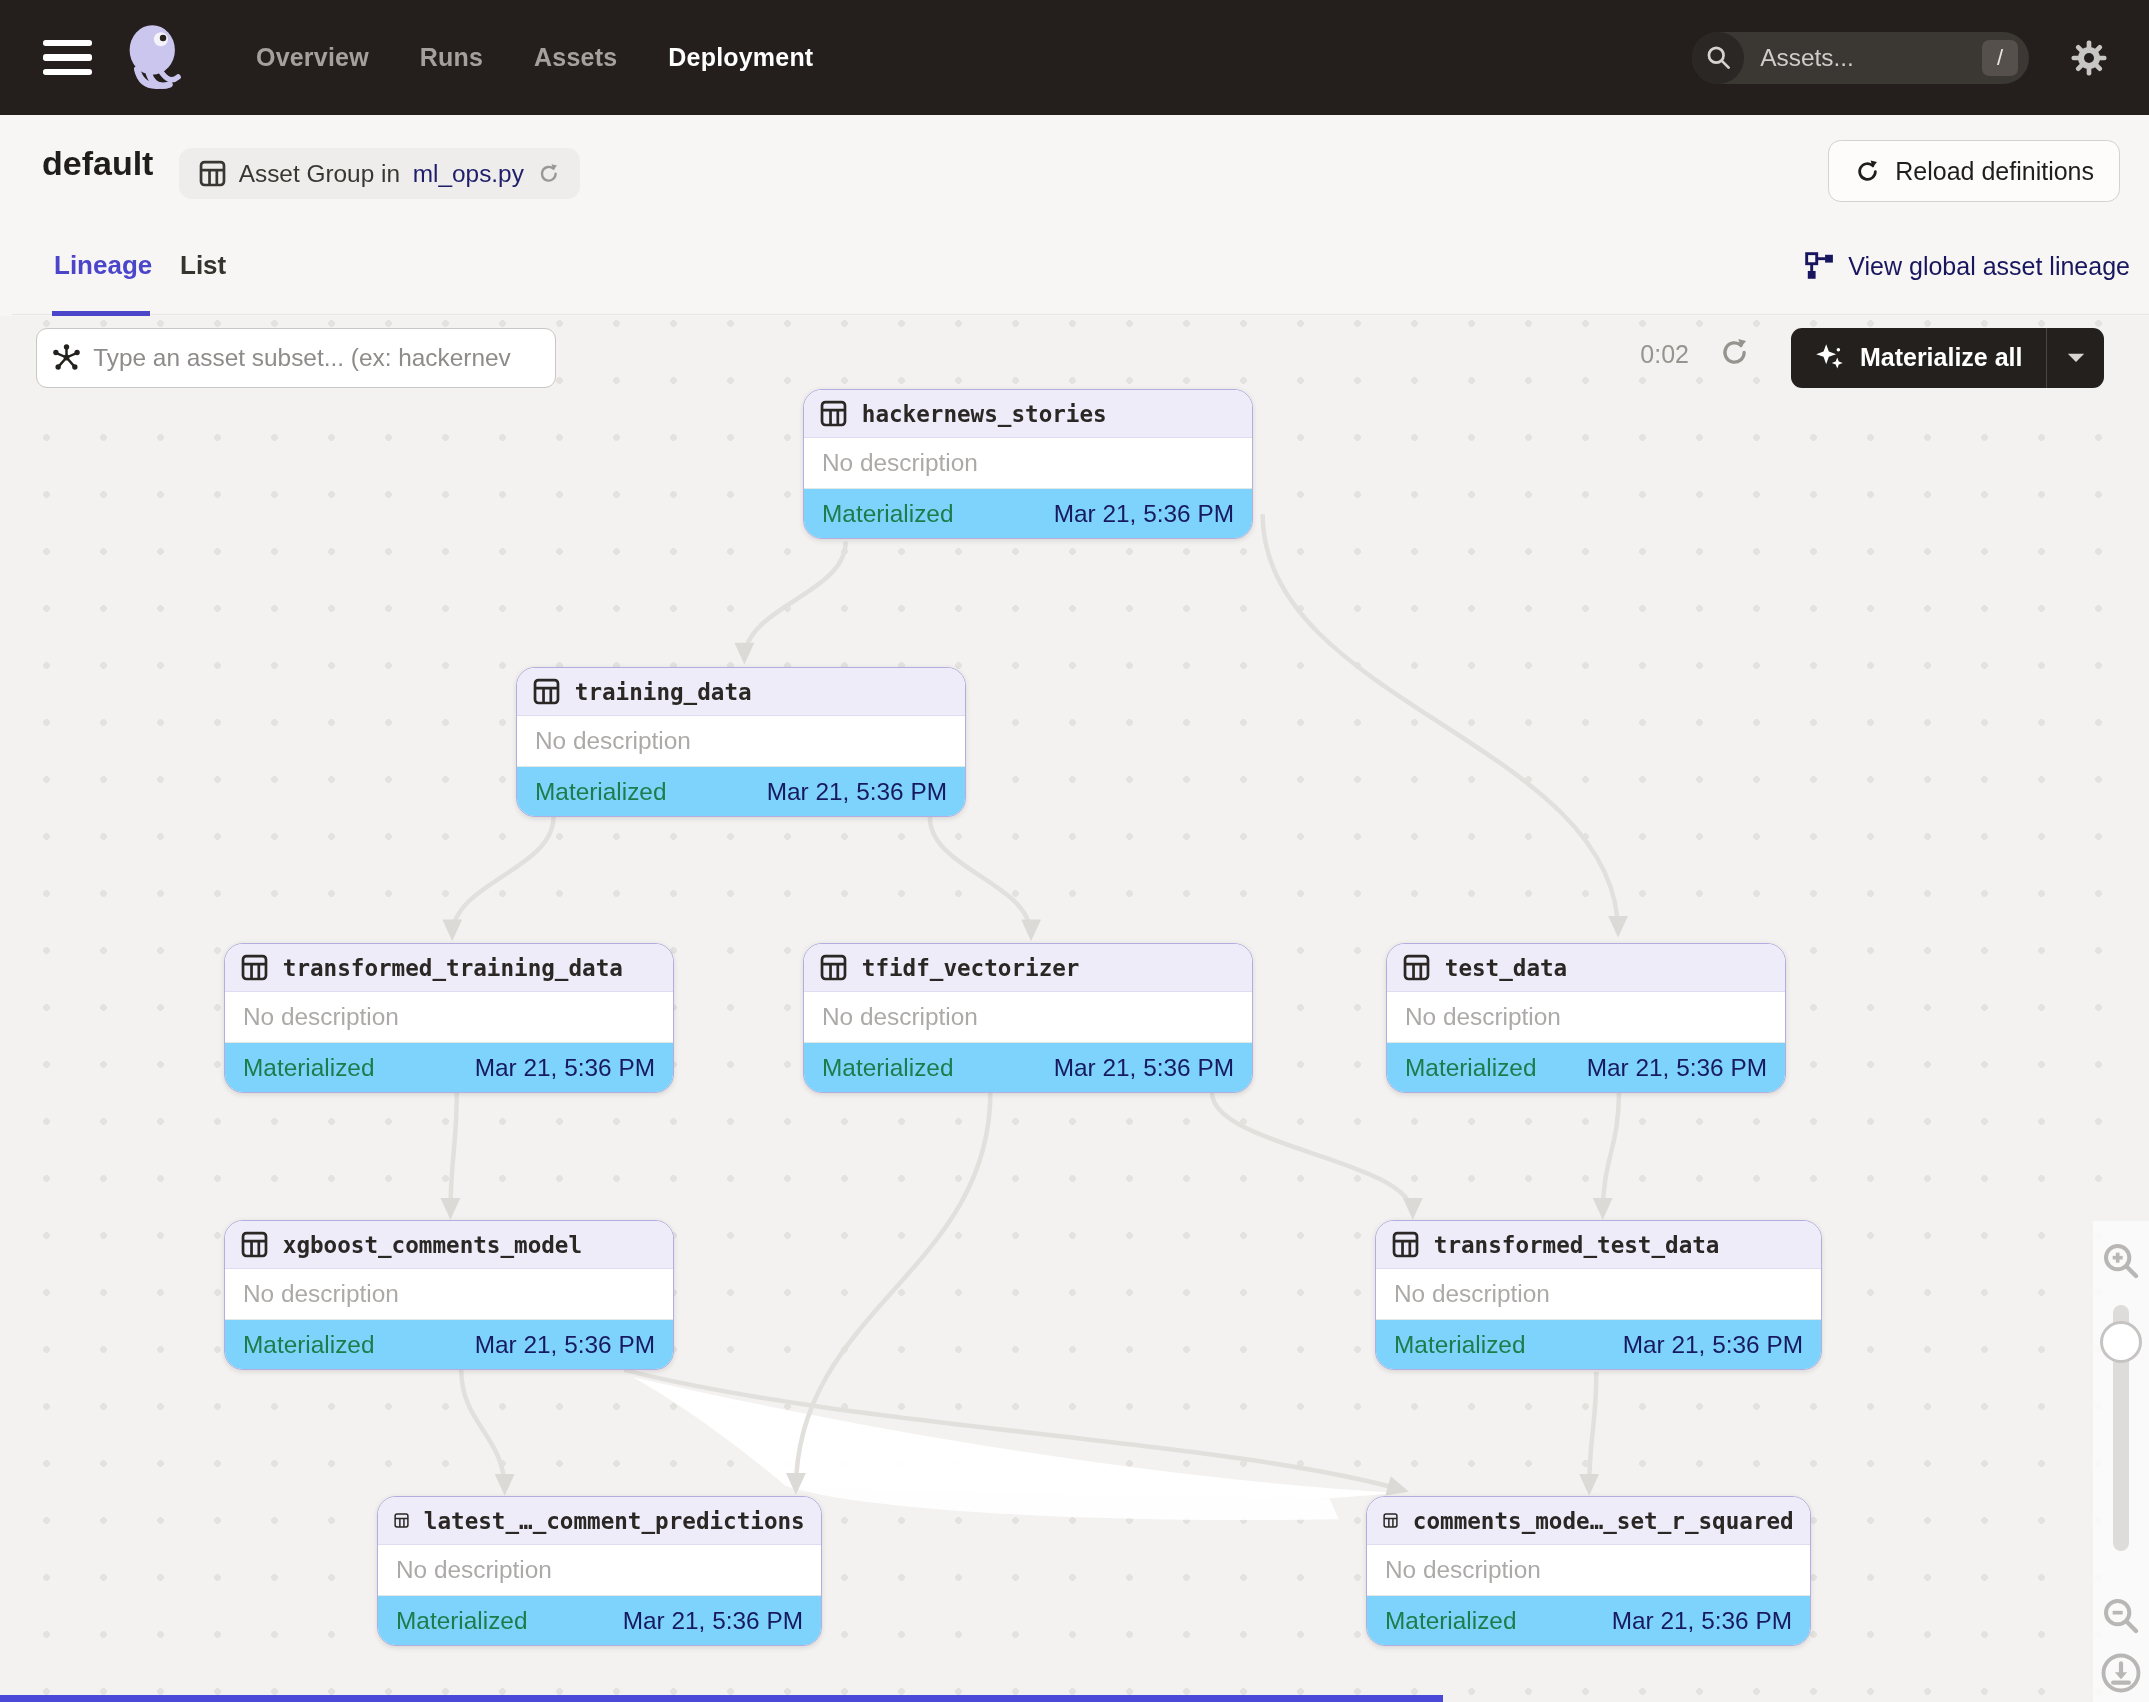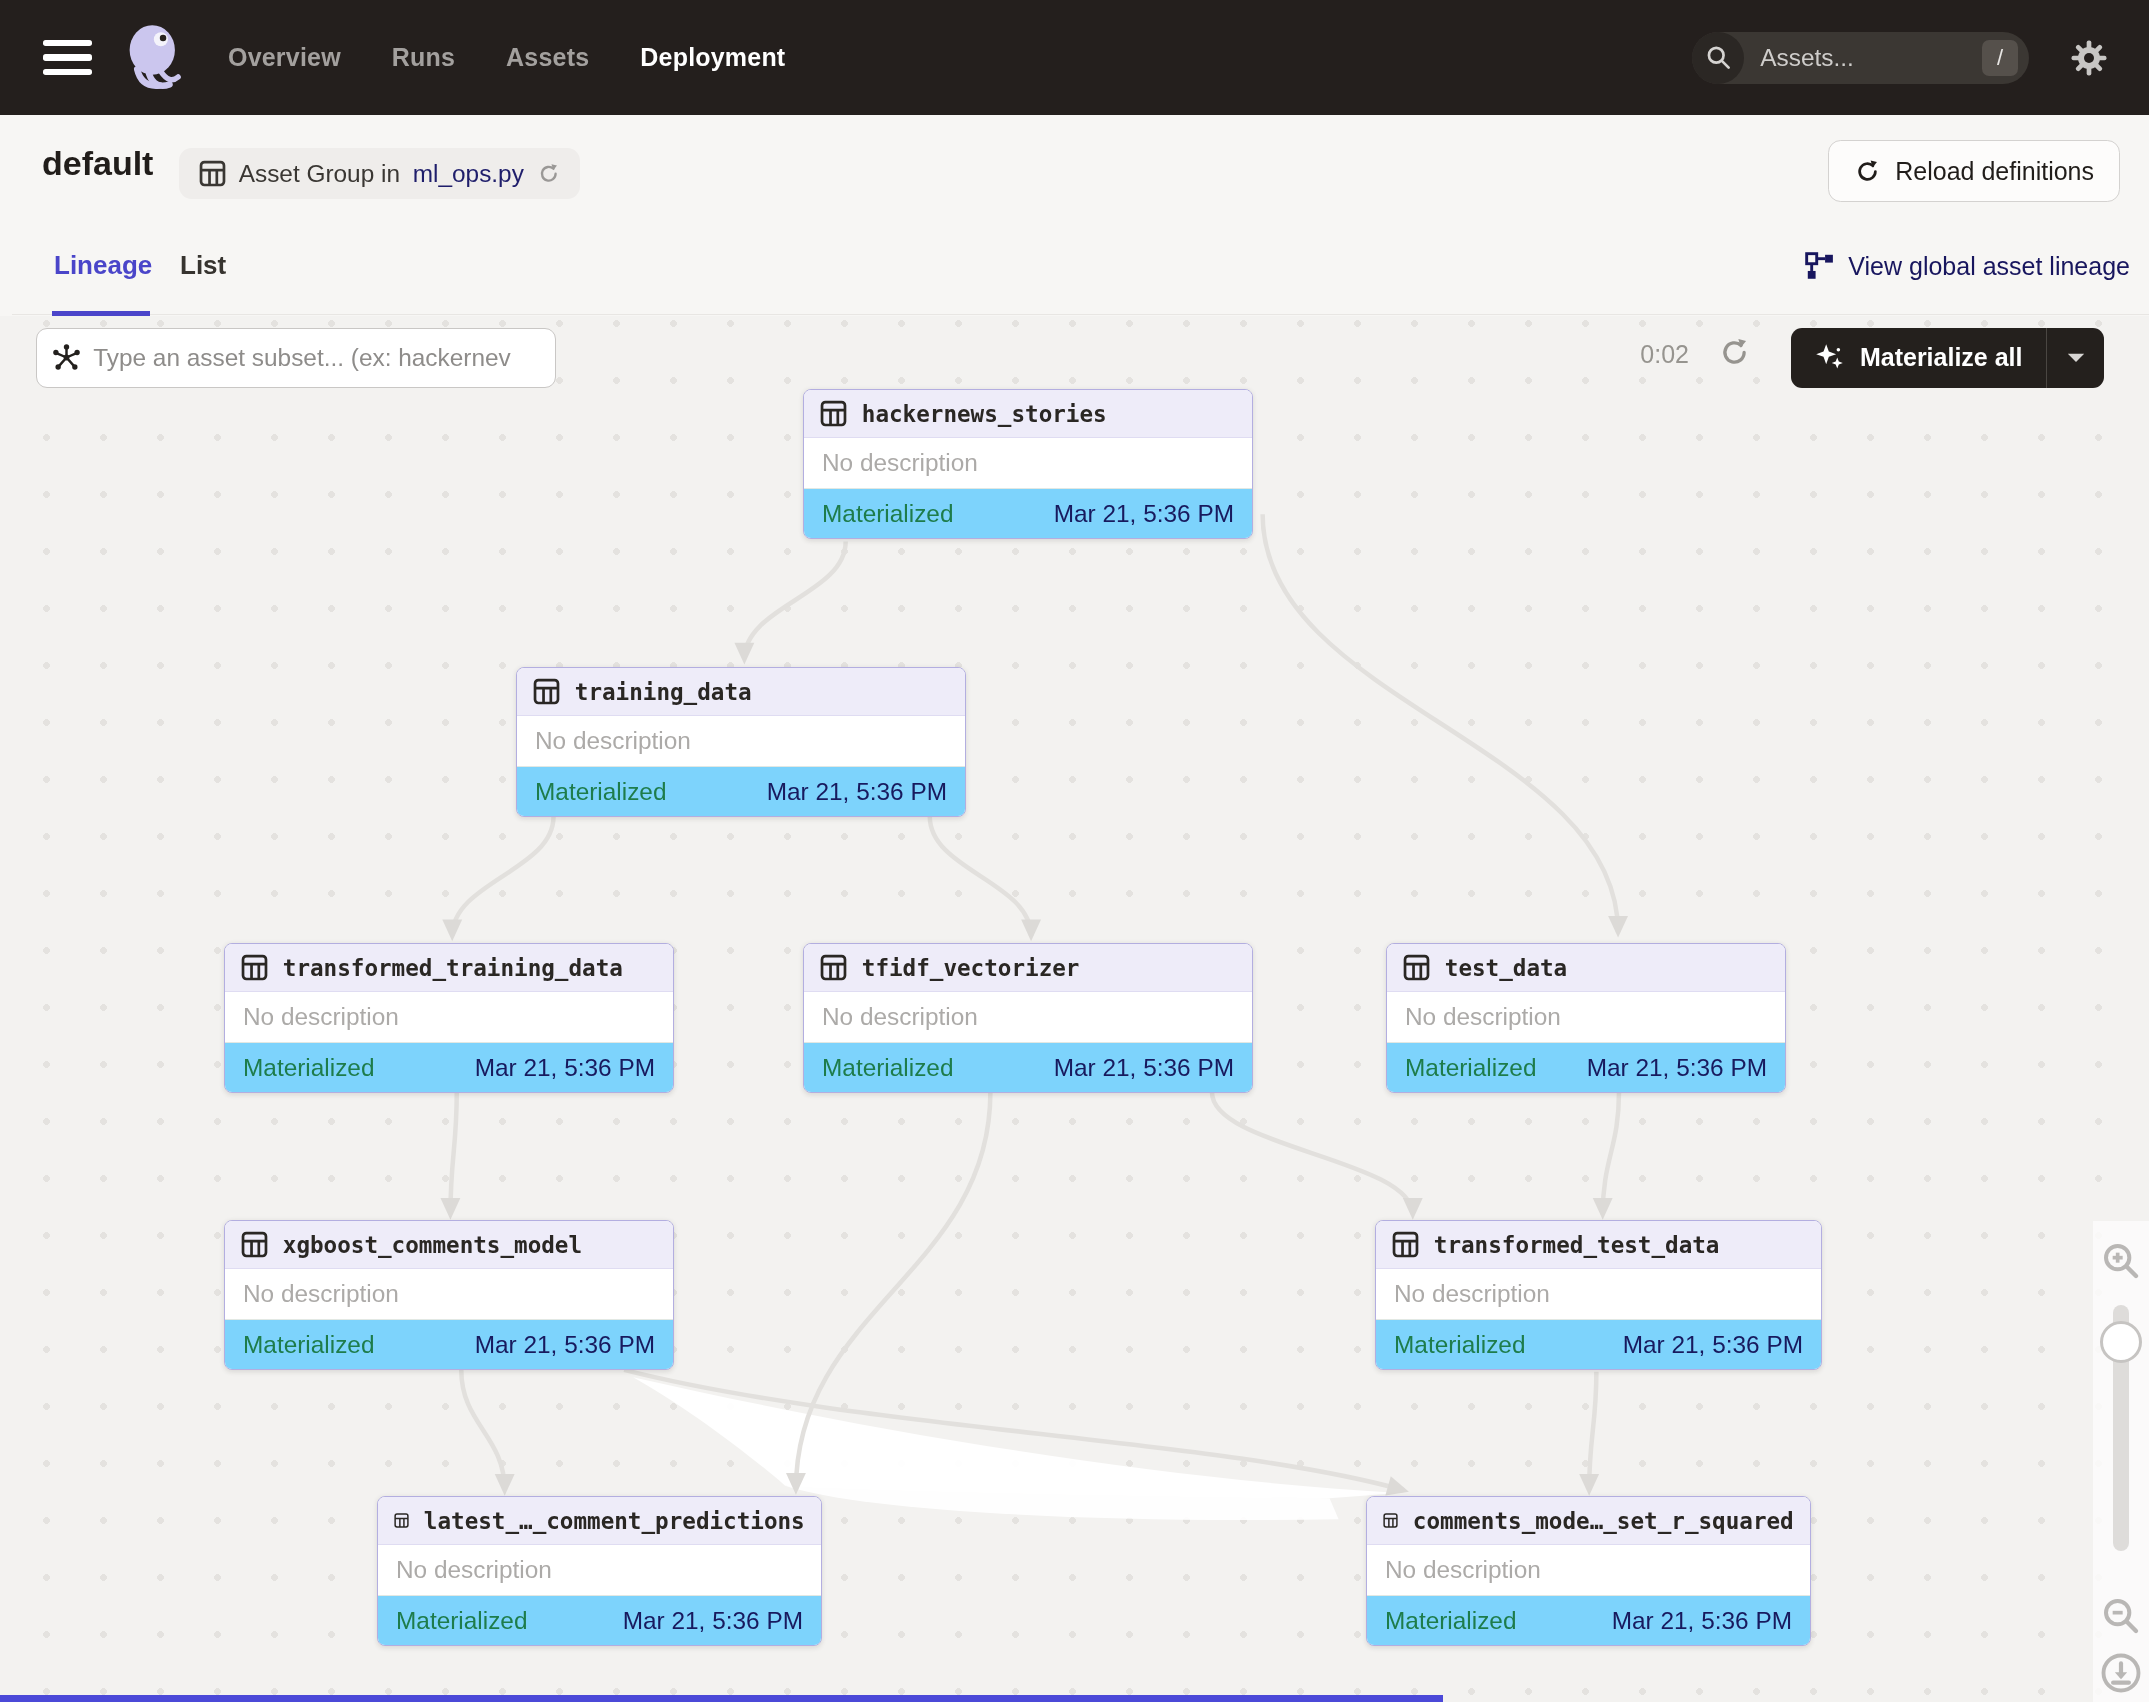--- a/index.html
+++ b/index.html
@@ -11,21 +11,21 @@
     color:#23201D;
   }
   
   .topnav {
     position:absolute; left:0; top:0; width:2149px; height:115px;
     background:#241F1D; display:flex; align-items:center; z-index:40;
   }
   .hamburger { width:49px; height:36px; margin-left:43px; display:flex; flex-direction:column; justify-content:space-between; cursor:pointer; }
   .hamburger span { display:block; height:6.3px; border-radius:2.7px; background:#FFFFFF; }
   .logo { margin-left:29px; width:69px; height:69px; }
-  .navlinks { display:flex; align-items:center; gap:51px; margin-left:38px; }
+  .navlinks { display:flex; align-items:center; gap:51px; margin-left:66px; }
   .navlink { font-size:25px; font-weight:600; color:#A3A09E; letter-spacing:0.2px; cursor:pointer; }
   .navlink.active { color:#FFFFFF; }
   .nav-right { margin-left:auto; display:flex; align-items:center; margin-right:40px; gap:40px; }
   .searchpill {
     width:337px; height:52px; border-radius:26px; background:#3B3733;
     display:flex; align-items:center; cursor:text;
   }
   .search-circle { width:52px; height:52px; border-radius:50%; background:#2B2724; display:flex; align-items:center; justify-content:center; }
   .search-ph { font-size:24.4px; color:#CFCDCB; margin-left:16.3px; flex:1; }
   .slash-badge { width:36px; height:36px; margin-right:11px; border-radius:7.2px; background:#55504B; color:#E9E7E5; font-size:22px; display:flex; align-items:center; justify-content:center; }
@@ -72,21 +72,21 @@
   .timer { position:absolute; right:460px; top:23.5px; font-size:25px; color:#96948F; z-index:30; }
   .refresh-graph { position:absolute; right:398px; top:20px; z-index:30; cursor:pointer; }
   .mat-btn {
     position:absolute; right:45px; top:11.8px; height:60px; display:flex; align-items:stretch;
     background:#24201D; border-radius:11px; z-index:30; cursor:pointer; overflow:hidden;
   }
   .mat-main { display:flex; align-items:center; gap:14.5px; padding:0 23.5px; color:#FFFFFF; font-size:25px; font-weight:600; }
   .mat-caret { width:58px; display:flex; align-items:center; justify-content:center; border-left:1.8px solid #4A4642; }
   
   .node {
-    position:absolute; border:1.8px solid #B3AEE0; border-radius:8px; overflow:hidden;
+    position:absolute; border:1.8px solid #B3AEE0; border-radius:19px; overflow:hidden;
     background:#FFFFFF; box-shadow:0 1.8px 5.4px rgba(35,31,27,.12); cursor:pointer; z-index:10;
   }
   .node-header {
     height:48px; background:#EEECF9; border-bottom:1.8px solid #DFDCF2;
     display:flex; align-items:center; gap:14.5px; padding:0 16.3px;
   }
   .node-name { font-family:"DejaVu Sans Mono", monospace; font-size:22.6px; font-weight:600; color:#2A2724; white-space:nowrap; }
   .node-body { height:50px; display:flex; align-items:center; padding:0 18px; background:#FFFFFF; }
   .node-desc { font-size:24.4px; color:#ACAAA8; }
   .node-footer {

